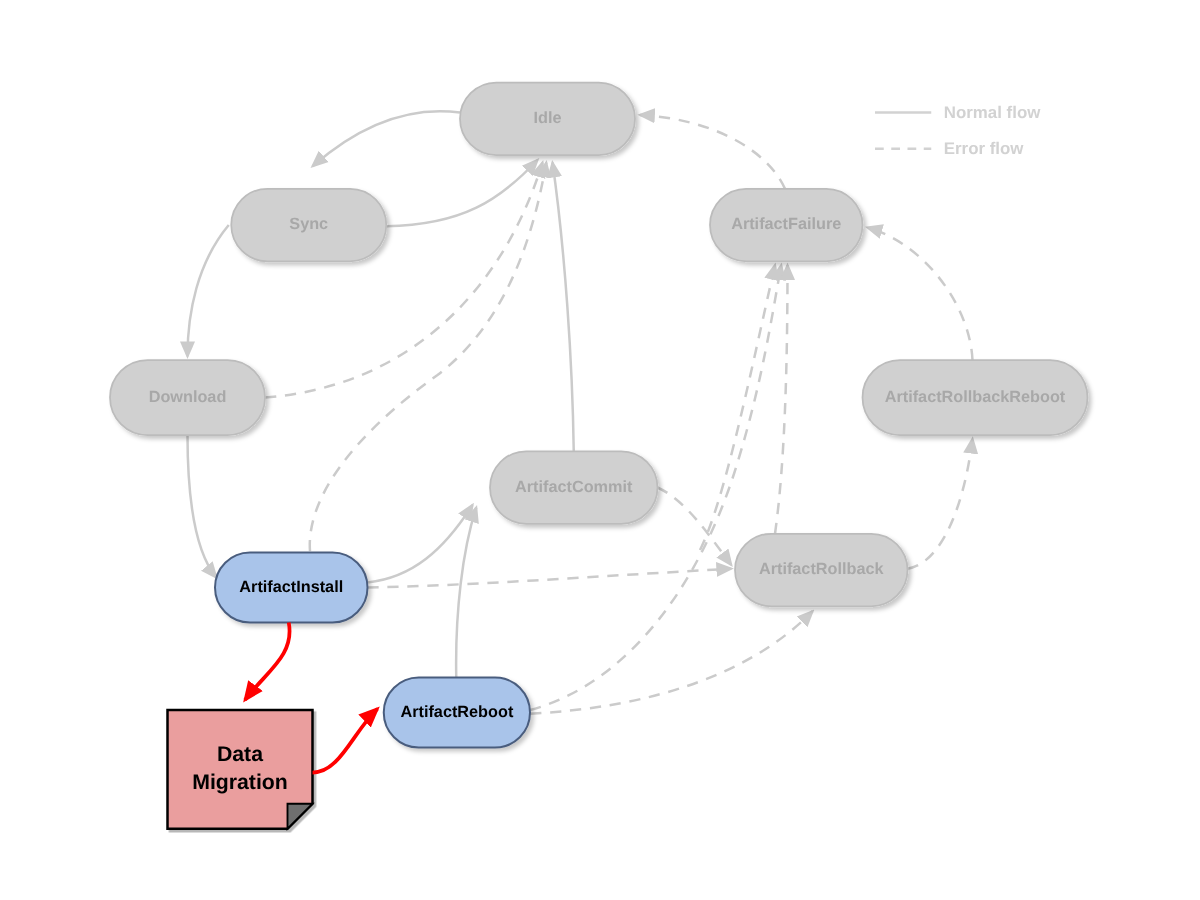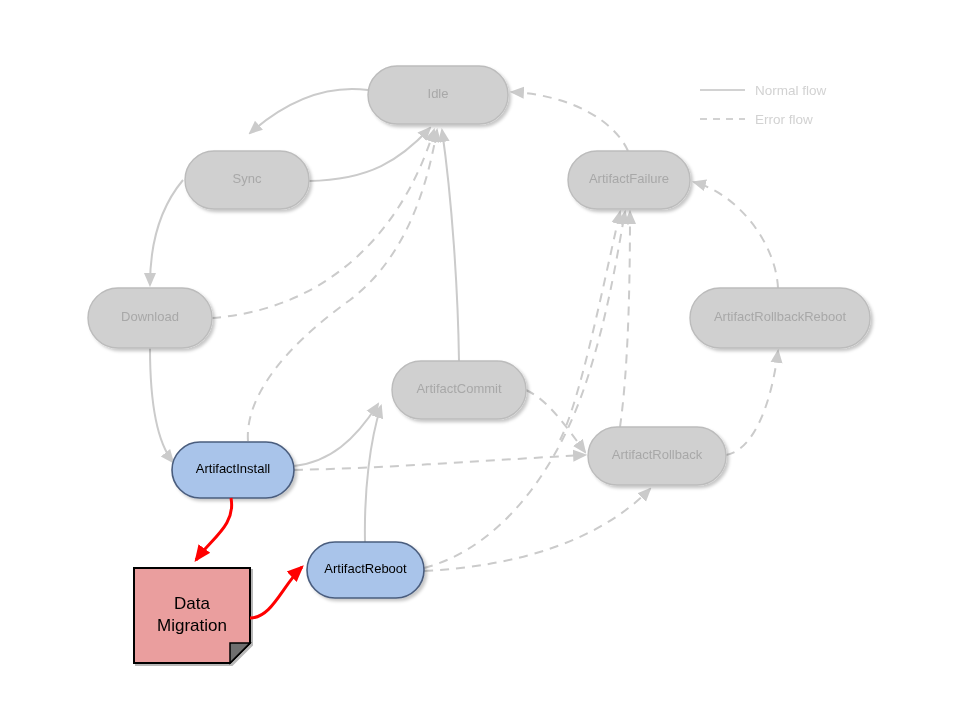--- a/index.html
+++ b/index.html
@@ -11,20 +11,21 @@
     width: 960px;
     height: 720px;
     font-family: "Liberation Sans", sans-serif;
     overflow: hidden;
   }
   #canvas {
     position: relative;
     width: 960px;
     height: 720px;
     background: #ffffff;
+    font-weight: bold;
   }
   svg#diagram {
     position: absolute;
     left: 0;
     top: 0;
     width: 960px;
     height: 720px;
   }
   .node-label {
     font-family: "Liberation Sans", sans-serif;

